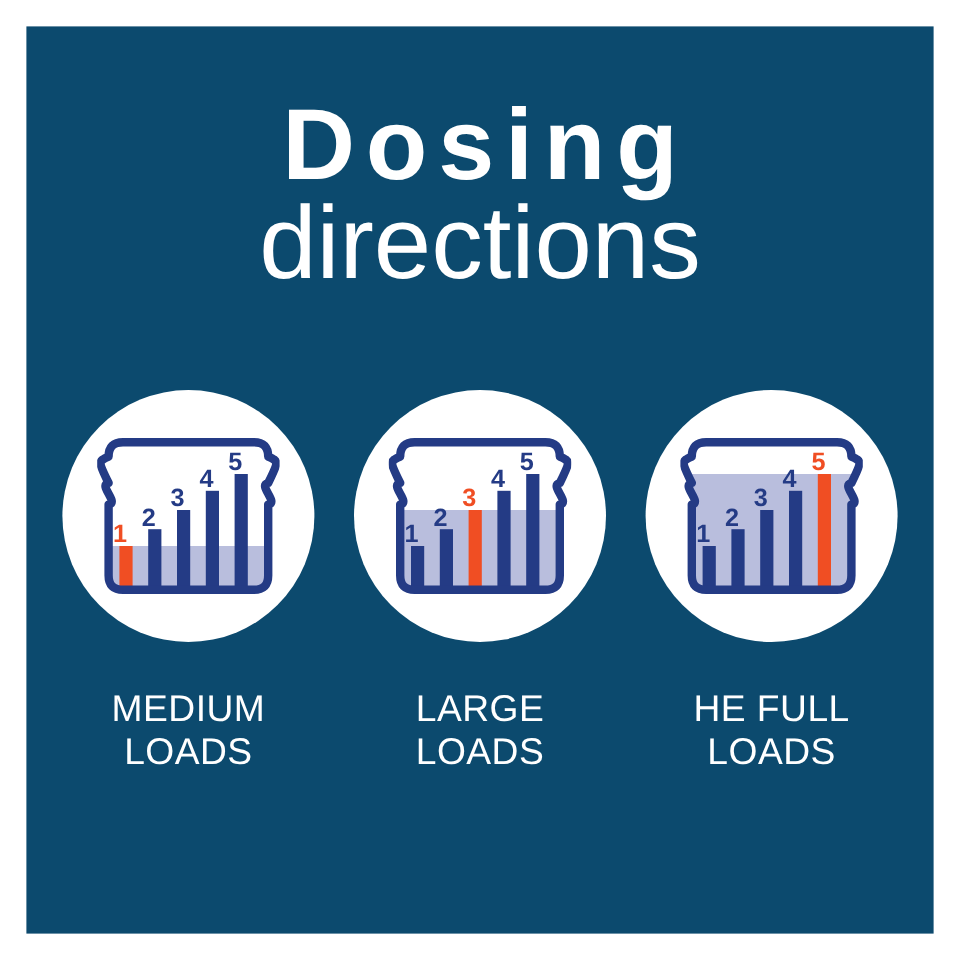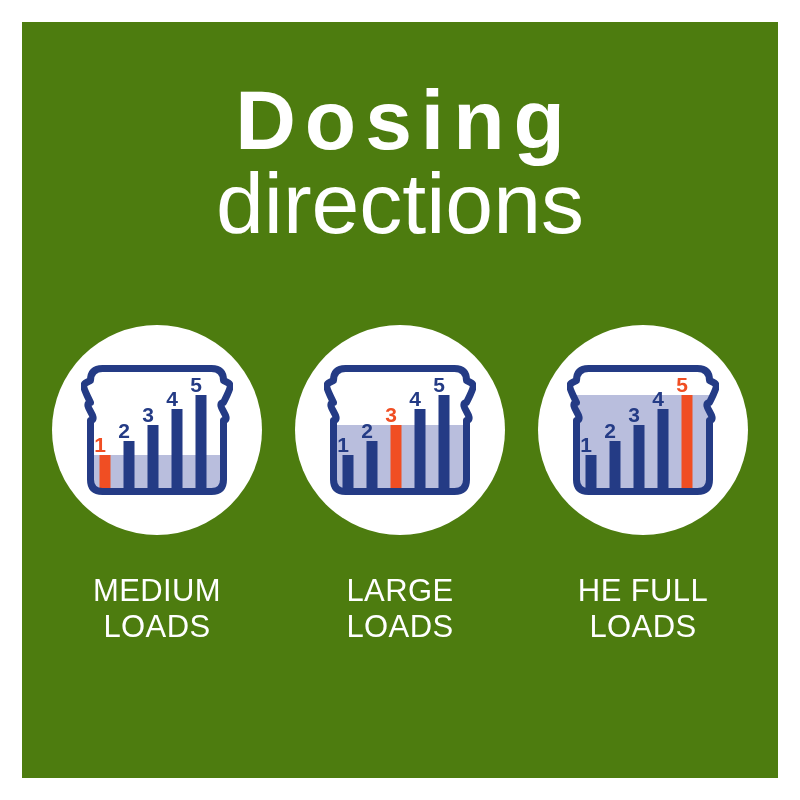--- a/index.html
+++ b/index.html
@@ -14,21 +14,21 @@
     font-family: "Liberation Sans", sans-serif;
     overflow: hidden;
   }
 
   #poster {
     position: absolute;
     left: 22px;
     top: 22px;
     width: 756px;
     height: 756px;
-    background: #4d7c0f;
+    background: #0c4a6e;
     overflow: hidden;
   }
 
   
   .title-block {
     position: absolute;
     left: 0;
     top: 56px;
     width: 756px;
     text-align: center;

